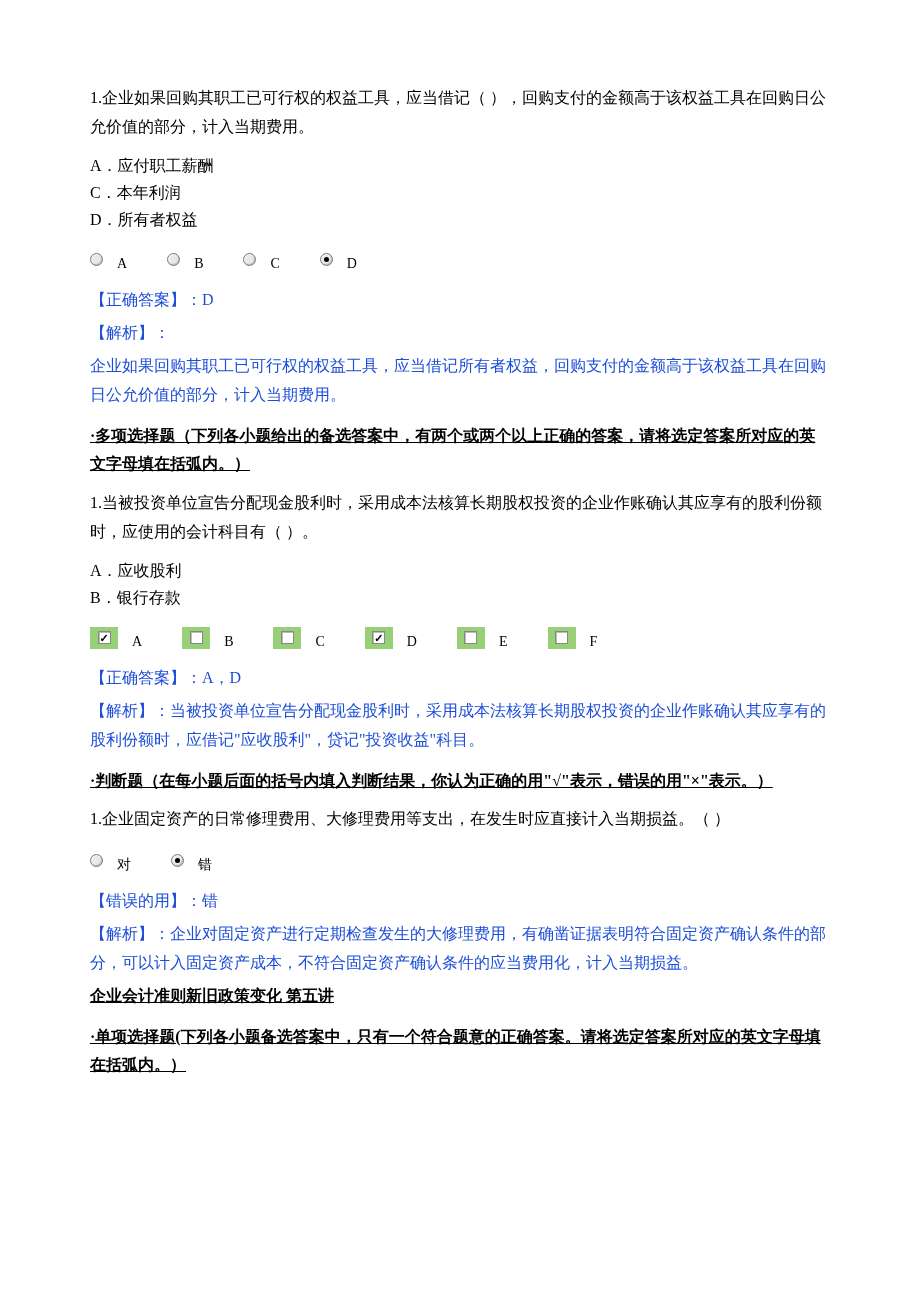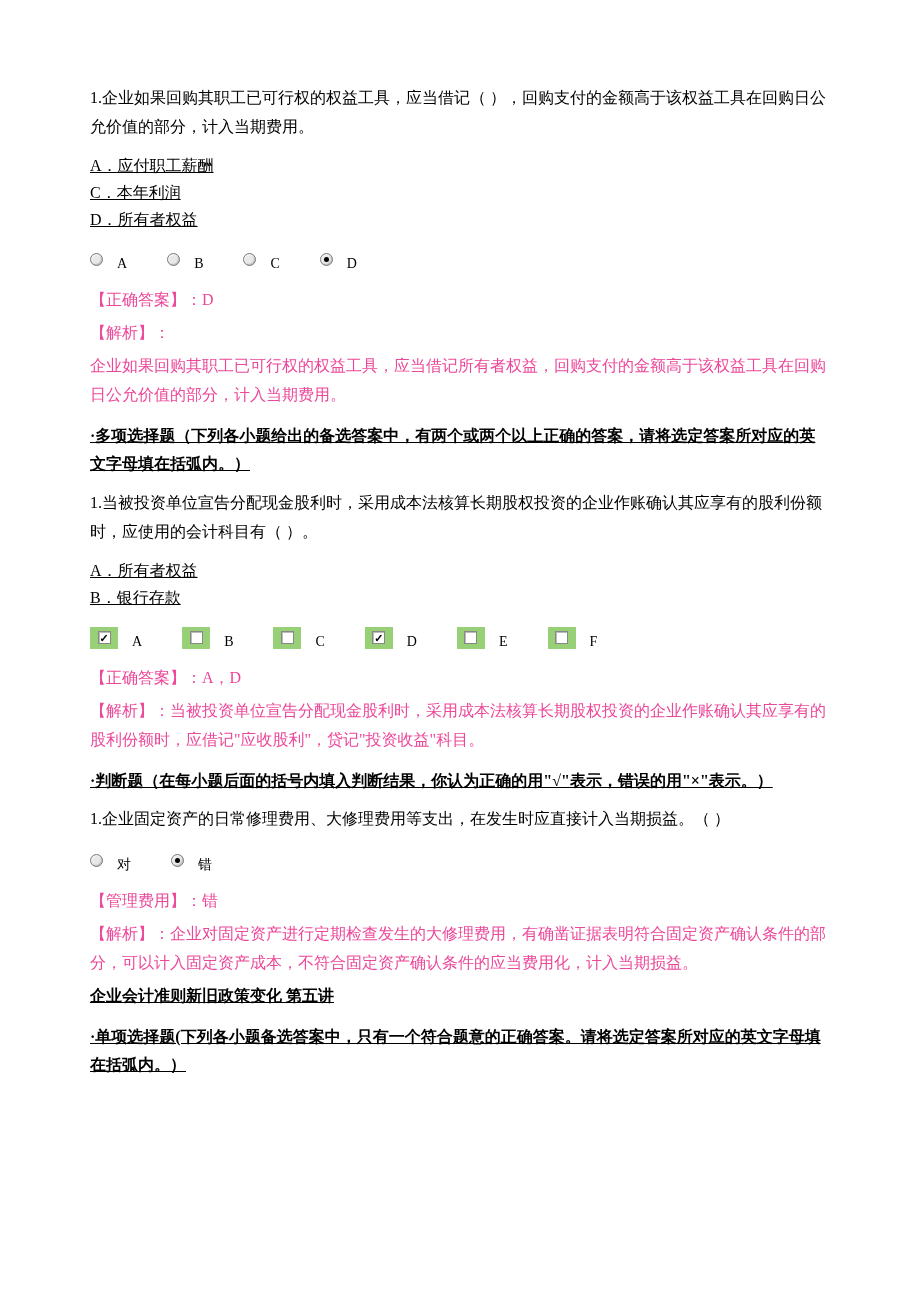--- a/index.html
+++ b/index.html
@@ -7,21 +7,21 @@
     font-size: 16px;
     line-height: 1.8;
     color: #000;
     background: #fff;
     margin: 0;
     padding: 80px 90px 40px 90px;
     width: 920px;
     box-sizing: border-box;
   }
   .para { margin: 4px 0; }
-  .options-list { margin: 10px 0; text-decoration: underline; }
+  .options-list { margin: 10px 0; }
   .options-list div { line-height: 1.7; }
   .radio-row, .check-row {
     display: flex;
     align-items: center;
     gap: 40px;
     margin: 14px 0;
   }
   .radio-group, .check-group {
     display: flex;
     align-items: center;
@@ -61,21 +61,21 @@
   }
   .checkbox.checked::after {
     content: "✓";
     position: absolute;
     font-size: 11px;
     font-weight: bold;
     top: -3px; left: 1px;
     color: #000;
   }
   .sub { font-size: 14px; vertical-align: sub; position: relative; top: 4px; margin-left: 2px;}
-  .blue { color: #ec4899; }
+  .blue { color: #1d4ed8; }
   .bold { font-weight: bold; text-decoration: underline; }
   .center { text-align: left; }
   .section-title { margin-top: 12px; margin-bottom: 10px; }
 </style>
 </head>
 <body>
 
 <div class="para">1.企业如果回购其职工已可行权的权益工具，应当借记（ ），回购支付的金额高于该权益工具在回购日公允价值的部分，计入当期费用。</div>
 
 <div class="options-list">
@@ -105,21 +105,21 @@
 
 <div class="para blue">【正确答案】：D</div>
 <div class="para blue">【解析】：</div>
 <div class="para blue">企业如果回购其职工已可行权的权益工具，应当借记所有者权益，回购支付的金额高于该权益工具在回购日公允价值的部分，计入当期费用。</div>
 
 <div class="para bold section-title">·多项选择题（下列各小题给出的备选答案中，有两个或两个以上正确的答案，请将选定答案所对应的英文字母填在括弧内。）</div>
 
 <div class="para">1.当被投资单位宣告分配现金股利时，采用成本法核算长期股权投资的企业作账确认其应享有的股利份额时，应使用的会计科目有（ ）。</div>
 
 <div class="options-list">
-  <div>A．所有者权益</div>
+  <div>A．应收股利</div>
   <div>B．银行存款</div>
 </div>
 
 <div class="check-row">
   <div class="check-group">
     <span class="checkbox-bg">
         <span class="checkbox checked"></span>
       </span>
     <span class="sub">A</span>
   </div>
@@ -166,18 +166,18 @@
   <div class="radio-group">
     <span class="radio"></span>
     <span class="sub">对</span>
   </div>
   <div class="radio-group">
     <span class="radio selected"></span>
     <span class="sub">错</span>
   </div>
 </div>
 
-<div class="para blue">【管理费用】：错</div>
+<div class="para blue">【错误的用】：错</div>
 <div class="para blue">【解析】：企业对固定资产进行定期检查发生的大修理费用，有确凿证据表明符合固定资产确认条件的部分，可以计入固定资产成本，不符合固定资产确认条件的应当费用化，计入当期损益。</div>
 
 <div class="para bold center">企业会计准则新旧政策变化  第五讲</div>
 
 <div class="para bold section-title">·单项选择题(下列各小题备选答案中，只有一个符合题意的正确答案。请将选定答案所对应的英文字母填在括弧内。）</div>
 
 </body></html>

